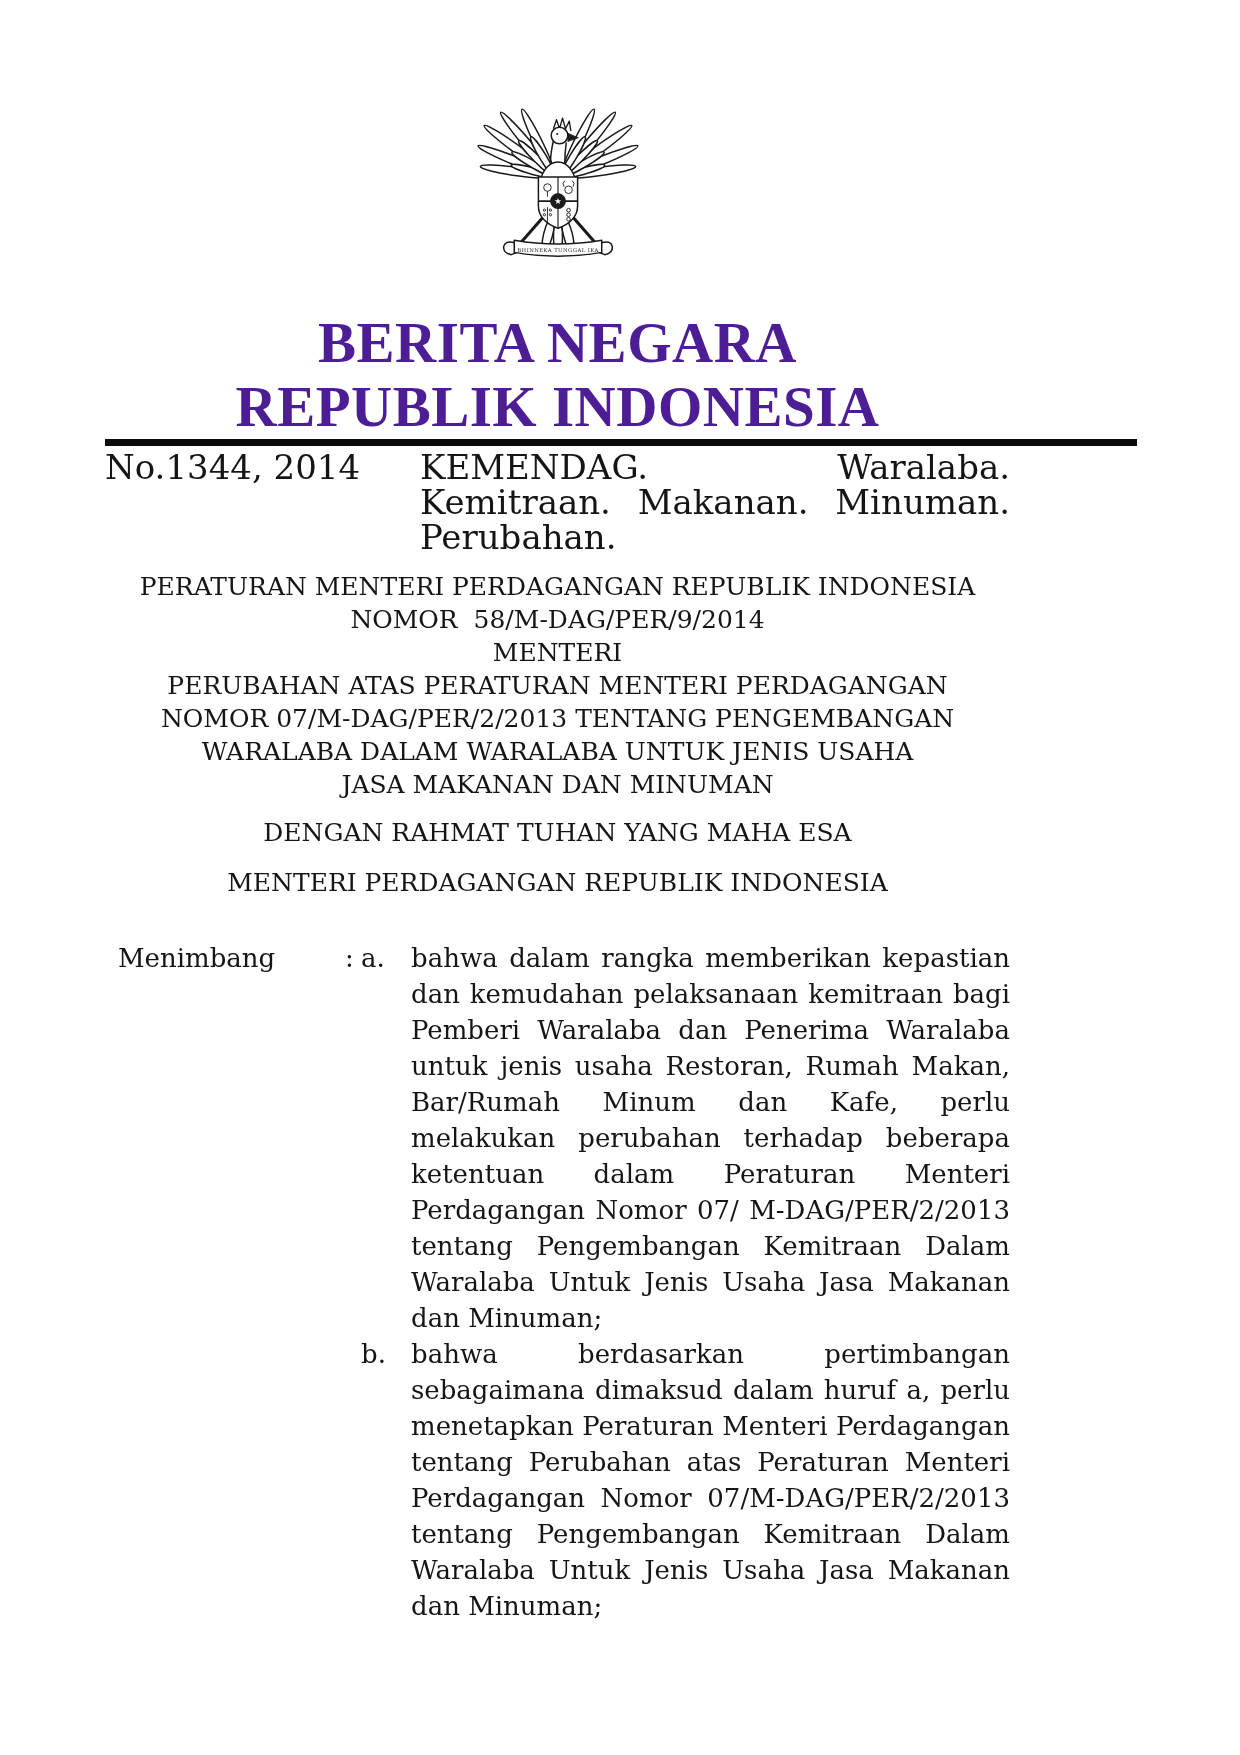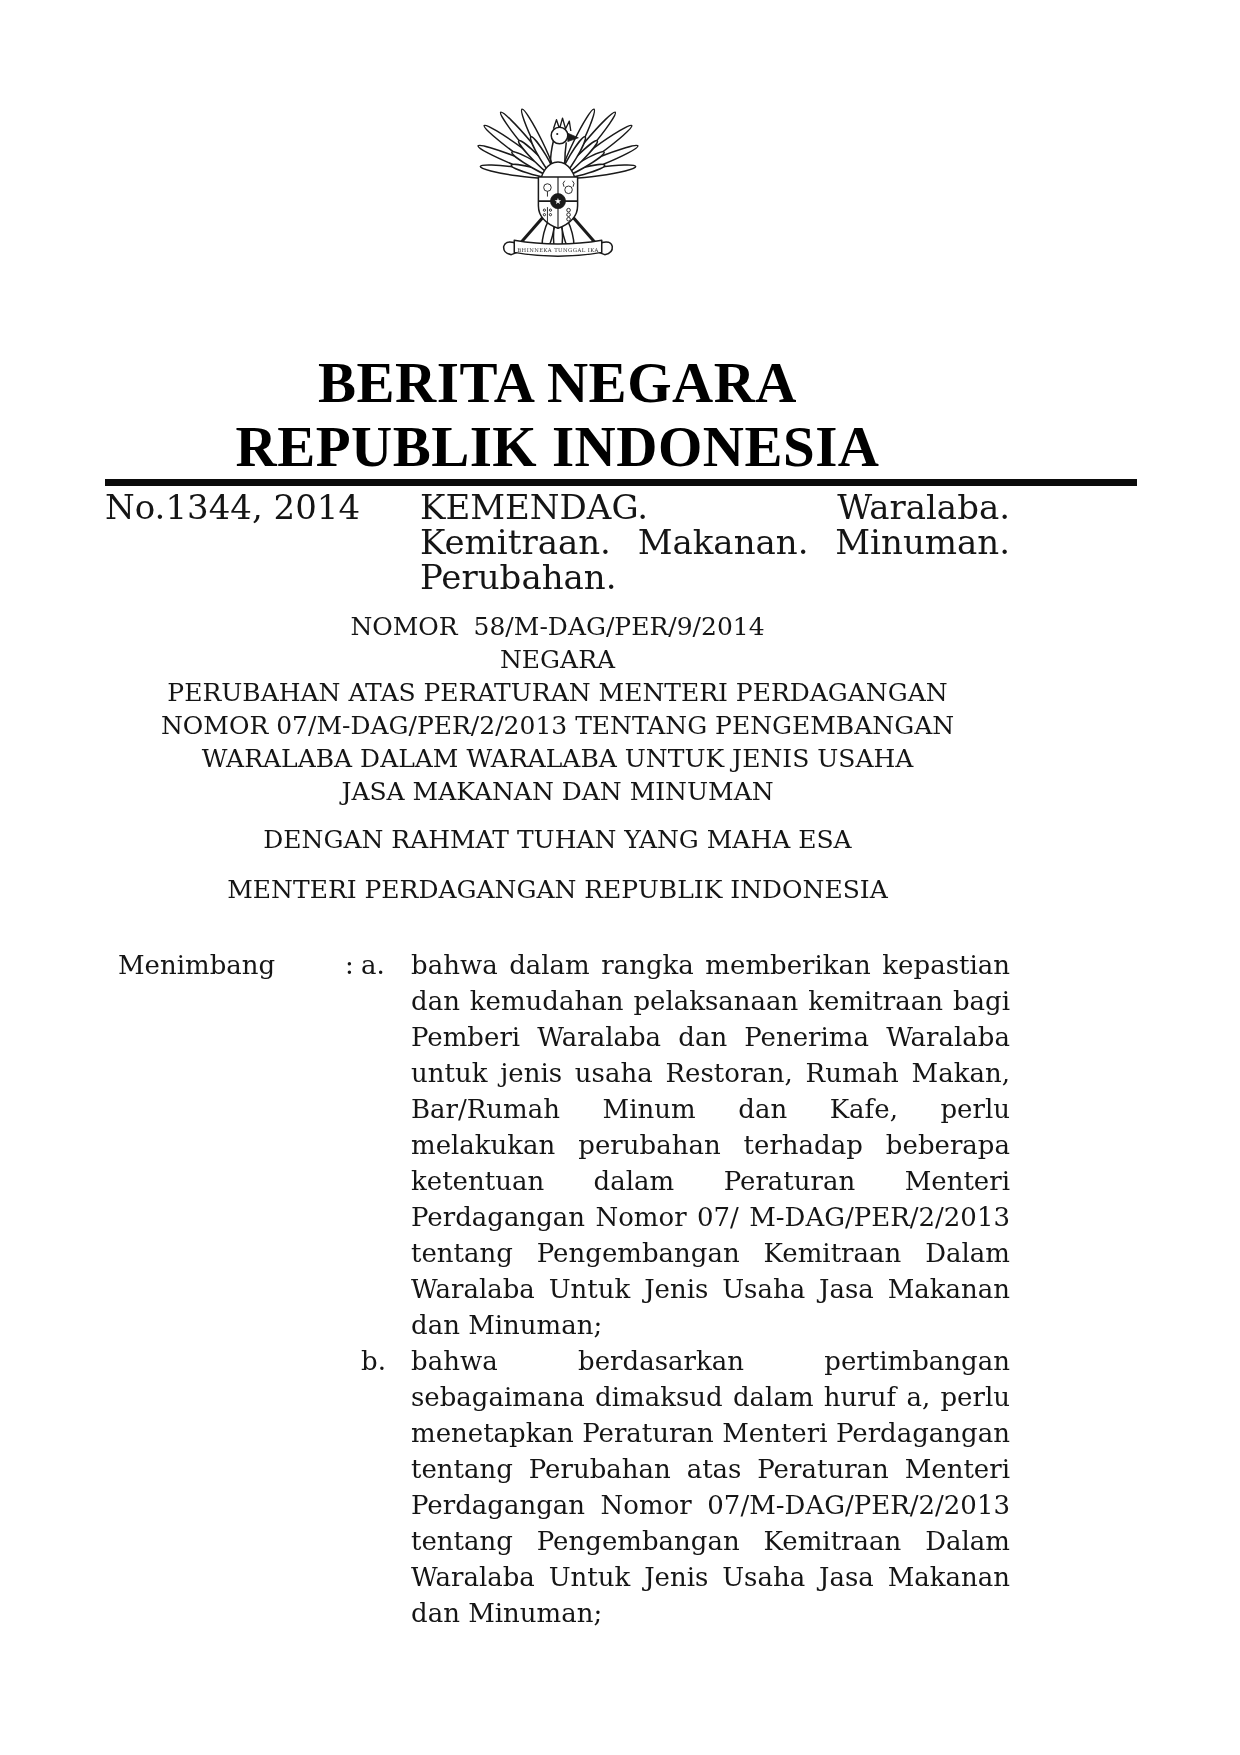--- a/index.html
+++ b/index.html
@@ -4,23 +4,23 @@
 <style>
   html,body{margin:0;padding:0;}
   body{background:#ffffff;}
   .page{
     width:1240px;height:1755px;background:#ffffff;position:relative;overflow:hidden;
     font-family:"DejaVu Serif", serif;color:#151515;
   }
   .content{margin-left:105px;width:905px;}
   .emblem-wrap{padding-top:88px;display:flex;justify-content:center;}
   .masthead{
-    margin-top:76px;text-align:center;
+    margin-top:36px;text-align:center;
     font-family:"Liberation Serif", serif;font-weight:700;
-    font-size:57px;line-height:64px;color:#000000;letter-spacing:0.5px;
+    font-size:57px;line-height:64px;color:#4c1d95;letter-spacing:0.5px;
   }
   .rule{width:1032px;height:7px;background:#0b0b0b;margin-top:0;}
   .header-row{display:flex;margin-top:4px;font-size:34px;line-height:35px;}
   .gazette-number{flex:0 0 315px;}
   .gazette-subject{flex:1;text-align:justify;}
   .title-block{margin-top:15px;text-align:center;font-size:25px;line-height:33px;}
   .title-line{white-space:pre-wrap;}
   .centered-line{text-align:center;font-size:25px;line-height:33px;}
   .invocation{margin-top:15px;}
   .authority{margin-top:17px;text-align:center;}
@@ -133,22 +133,23 @@
     </div>
 
     <div class="rule"></div>
 
     <div class="header-row">
       <span class="gazette-number">No.1344, 2014</span>
       <div class="gazette-subject">KEMENDAG. Waralaba. Kemitraan. Makanan. Minuman. Perubahan.</div>
     </div>
 
     <div class="title-block">
+      <div class="title-line">PERATURAN MENTERI PERDAGANGAN REPUBLIK INDONESIA</div>
       <div class="title-line">NOMOR  58/M-DAG/PER/9/2014</div>
-      <div class="title-line">NEGARA</div>
+      <div class="title-line">MENTERI</div>
       <div class="title-line">PERUBAHAN ATAS PERATURAN MENTERI PERDAGANGAN</div>
       <div class="title-line">NOMOR 07/M-DAG/PER/2/2013 TENTANG PENGEMBANGAN</div>
       <div class="title-line">WARALABA DALAM WARALABA UNTUK JENIS USAHA</div>
       <div class="title-line">JASA MAKANAN DAN MINUMAN</div>
     </div>
 
     <div class="centered-line invocation">DENGAN RAHMAT TUHAN YANG MAHA ESA</div>
 
     <div class="centered-line authority">MENTERI PERDAGANGAN REPUBLIK INDONESIA</div>
 

